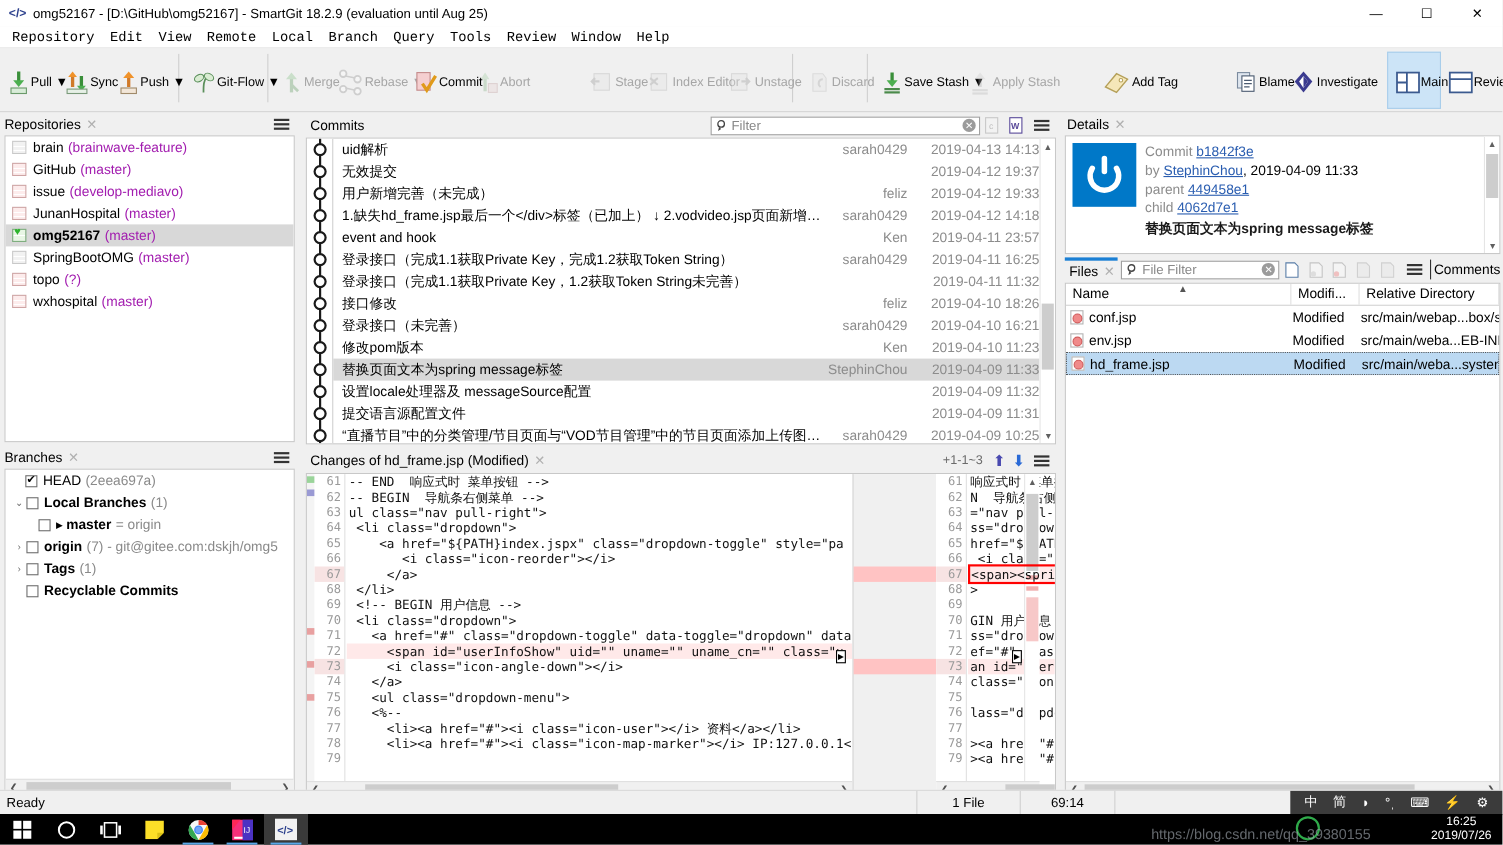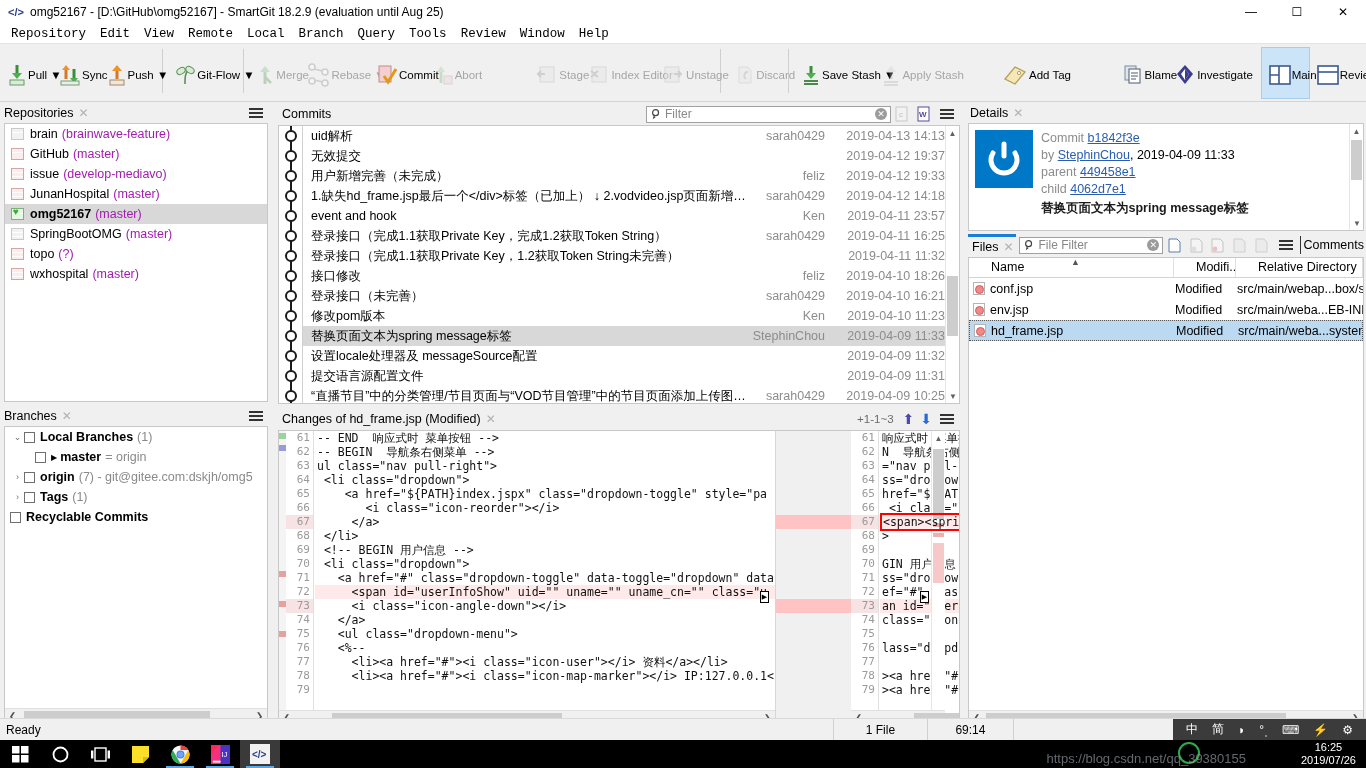--- a/index.html
+++ b/index.html
@@ -252,21 +252,21 @@
   .files-tab {
     display: flex; align-items: center; padding: 0 3px 0 4px;
     border-top: 3px solid #1a7fd4; height: 22px;
   }
   .files-table { flex: 1; background: #fff; border: 1px solid #c8c8c8;
     margin: 0 2px 2px 2px; position: relative; overflow: hidden; }
   .ftable-head {
     height: 20px; display: flex; background: #fff; border-bottom: 1px solid #d3d3d3;
     font-size: 12.5px; position: relative;
   }
-  .fth { padding: 2px 22px; border-right: 1px solid #e0e0e0; position: relative; }
+  .fth { padding: 2px 6px; border-right: 1px solid #e0e0e0; position: relative; }
   .sort-caret { position: absolute; top: -1px; left: 50%; font-size: 9px; color: #555; }
   .frow { height: 21px; display: flex; align-items: center; font-size: 12.5px; }
   .frow.selected { background: #bcd9f2; border: 1px dotted #555; }
   .file-ico {
     width: 12px; height: 13px; margin: 0 5px 0 4px; border: 1px solid #b4b4b4;
     background: #fff; position: relative; flex: none;
   }
   .file-ico::after {
     content: ""; position: absolute; left: 1px; bottom: 0px;
     width: 7px; height: 7px; border-radius: 50%; background: #f08a8a; border: 1px solid #d05c5c;
@@ -611,20 +611,25 @@
         <div class="panel-header">
           <span class="panel-title">Branches</span>
           <span class="panel-close">✕</span>
           <span class="hamburger">
             <span></span>
               <span></span>
               <span></span>
           </span>
         </div>
         <div class="list-box">
+          <div class="tree-row" style="padding-left:18px">
+            <span class="chk checked"></span>
+            <span>HEAD</span>
+            <span class="b-muted">(2eea697a)</span>
+          </div>
           <div class="tree-row">
             <span class="twisty">⌄</span>
             <span class="chk"></span>
             <span class="b-label">Local Branches</span>
             <span class="b-muted">(1)</span>
           </div>
           <div class="tree-row" style="padding-left:30px">
             <span class="chk"></span>
             <span class="arrow-r">▶</span>
             <span class="b-label">master</span>
@@ -635,21 +640,21 @@
             <span class="chk"></span>
             <span class="b-label">origin</span>
             <span class="b-muted">(7) - git@gitee.com:dskjh/omg5</span>
           </div>
           <div class="tree-row">
             <span class="twisty">›</span>
             <span class="chk"></span>
             <span class="b-label">Tags</span>
             <span class="b-muted">(1)</span>
           </div>
-          <div class="tree-row" style="padding-left:5px">
+          <div class="tree-row" style="padding-left:19px">
             <span class="chk"></span>
             <span class="b-label">Recyclable Commits</span>
           </div>
 
           <div class="hscroll-bar">
             <div class="hscroll-arrow">❮</div>
             <div class="hscroll-track">
               <div class="hscroll-thumb" style="left:4px;width:186px"></div>
             </div>
             <div class="hscroll-arrow">❯</div>

